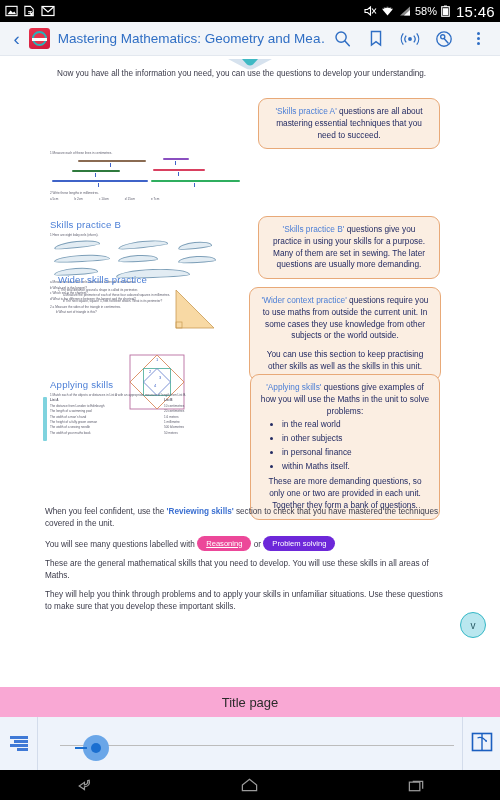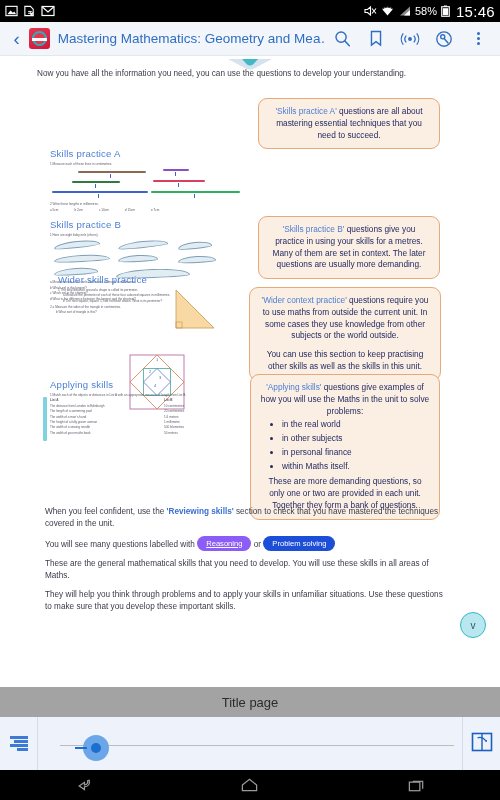--- a/index.html
+++ b/index.html
@@ -65,21 +65,21 @@
     position: absolute; top: 56px; left: 50%; transform: translateX(-50%);
     width: 44px; height: 11px; z-index: 6;
   }
 
   
   .page {
     position: absolute; top: 56px; left: 0; width: 500px; height: 631px;
     background: #ffffff; overflow: hidden;
   }
   .doc-intro {
-    position: absolute; left: 37px; top: 12px; width: 390px;
+    position: absolute; left: 57px; top: 12px; width: 390px;
     font-size: 8.2px; line-height: 1.45; color: #3b3b4a;
   }
 
   .sec-title {
     color: #4c7fd6; font-size: 9.6px; letter-spacing: .2px;
   }
 
   
   .micro { font-size: 3.1px; color: #5b5b6b; line-height: 1.75; }
 
@@ -112,35 +112,35 @@
   
   .doc-bottom { position: absolute; left: 45px; width: 400px; font-size: 8.2px;
     line-height: 1.5; color: #3b3b4a; }
   .doc-bottom p { margin-bottom: 6px; }
   .blue-term { color: #3a6fd1; font-weight: bold; }
   .chip {
     display: inline-block; border-radius: 9px; color: #ffffff;
     font-size: 7.6px; padding: 2px 9px; vertical-align: middle;
     position: relative; top: -1px;
   }
-  .chip.reason { background: #8b5cf6; text-decoration: underline; }
-  .chip.problem { background: #1d4ed8; }
+  .chip.reason { background: #ec4899; text-decoration: underline; }
+  .chip.problem { background: #6d28d9; }
 
   
   .fab {
     position: absolute; right: 14px; top: 612px; width: 26px; height: 26px;
     border-radius: 50%; background: #b9e7ef; border: 1.6px solid #35b8c6;
     display: flex; align-items: center; justify-content: center;
     color: #2a5b66; font-size: 10px; z-index: 7;
   }
 
   
   .titlestrip {
     position: absolute; top: 687px; left: 0; width: 500px; height: 30px;
-    background: #a3a3a3; color: #2b2b2b; font-size: 13px;
+    background: #f9a8d4; color: #2b2b2b; font-size: 13px;
     display: flex; align-items: center; justify-content: center;
   }
 
   
   .bottombar {
     position: absolute; top: 717px; left: 0; width: 500px; height: 53px;
     background: #eef3fb; display: flex; align-items: stretch;
   }
   .bb-left, .bb-right {
     width: 37px; display: flex; align-items: center; justify-content: center;
@@ -280,21 +280,20 @@
         <path d="M0 0 H44 L27 9 Q22 12 17 9 Z" fill="#d6e2ee"></path>
         <path d="M14 0 H30 L25 5.5 Q22 7.6 19 5.5 Z" fill="#3fb9c4"></path>
       </svg>
   </div>
 
   <div class="page">
 
     <div class="doc-intro">Now you have all the information you need, you can use the questions to develop your understanding.</div>
 
     <div class="fig" style="left:50px; top:92px; width:200px;">
-      <div class="sec-title">Skills practice A</div>
       <div class="micro" style="margin-top:3px;">1  Measure each of these lines in centimetres.</div>
       <div style="position:relative; height:34px; margin-top:1px;">
         <div class="line-seg" style="left:28px; top:3px; width:68px; background:#8a6b52;"></div>
         <div class="tickm" style="left:60px; top:6px;"></div>
         <div class="line-seg" style="left:22px; top:13px; width:48px; background:#2f7a3d;"></div>
         <div class="tickm" style="left:45px; top:16px;"></div>
         <div class="line-seg" style="left:2px; top:23px; width:96px; background:#3f63c8;"></div>
         <div class="tickm" style="left:48px; top:26px;"></div>
         <div class="line-seg" style="left:113px; top:1px; width:26px; background:#8a4fc0;"></div>
         <div class="tickm" style="left:125px; top:4px;"></div>
@@ -338,21 +337,21 @@
       <div class="micro" style="padding-left:6px;">b  What sort of triangle is this?</div>
     </div>
     <div class="fig" style="left:170px; top:232px;">
       <svg width="48" height="44" viewBox="0 0 48 44">
         <path d="M6 2 L6 40 L44 40 Z" fill="#f8d9a4" stroke="#c99b53" stroke-width=".8"></path>
         <rect x="6" y="34" width="6" height="6" fill="none" stroke="#c99b53" stroke-width=".7"></rect>
       </svg>
     </div>
 
     <div class="callout" style="left:258px; top:160px; width:182px;">
-      <span class="hl">'Skills practice B'</span><span> questions give you practice in using your skills for a metres. Many of them are set in context. The later questions are usually more demanding.</span>
+      <span class="hl">'Skills practice B'</span><span> questions give you practice in using your skills for a purpose. Many of them are set in sewing. The later questions are usually more demanding.</span>
     </div>
 
     <div class="fig" style="left:58px; top:218px; width:190px;">
       <div class="sec-title">Wider skills practice</div>
       <div class="micro" style="margin-top:3px;">1  The total distance around a shape is called its perimeter.</div>
       <div class="micro" style="padding-left:5px;">a  Measure the perimeter of each of these four coloured squares in millimetres.</div>
       <div class="micro" style="padding-left:5px;">b  The next square, square 5, has not been drawn. What is its perimeter?</div>
     </div>
     <div class="fig" style="left:128px; top:297px;">
       <svg width="58" height="58" viewBox="0 0 58 58">

